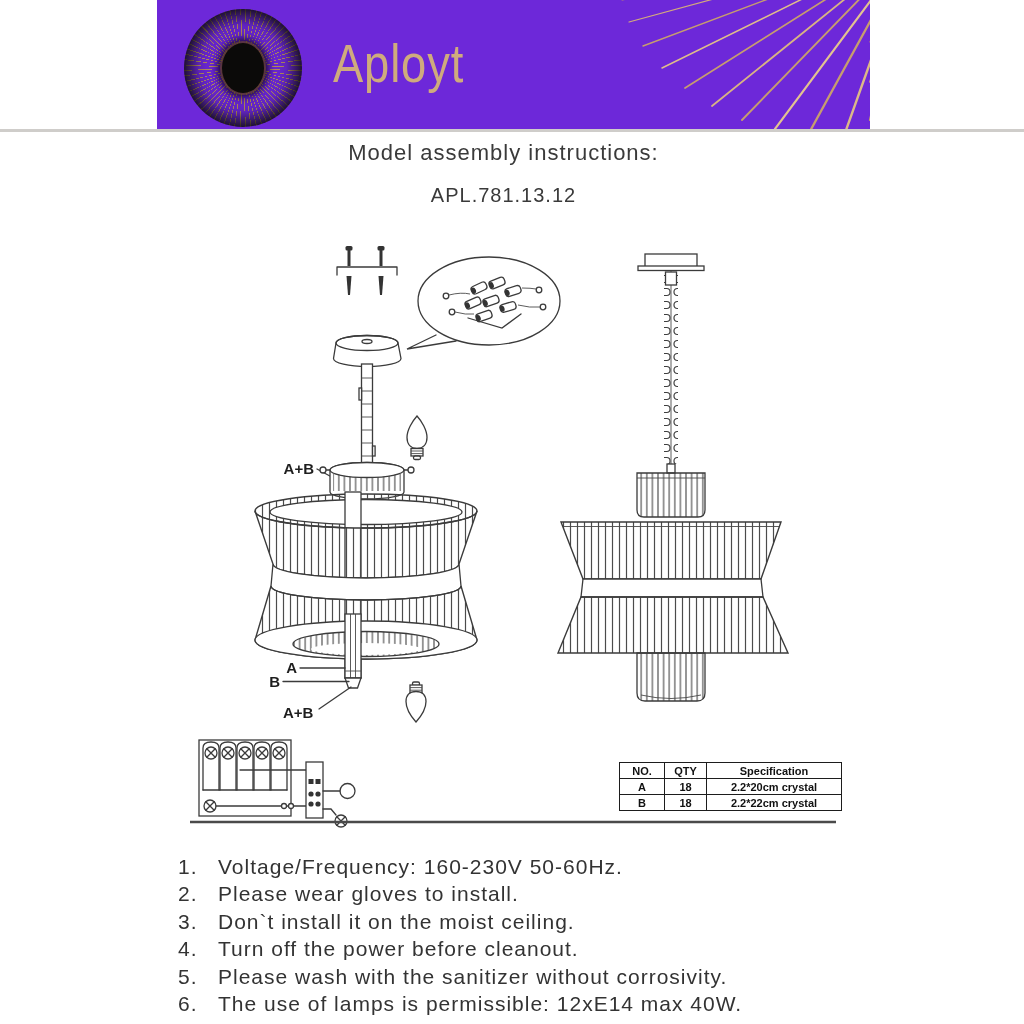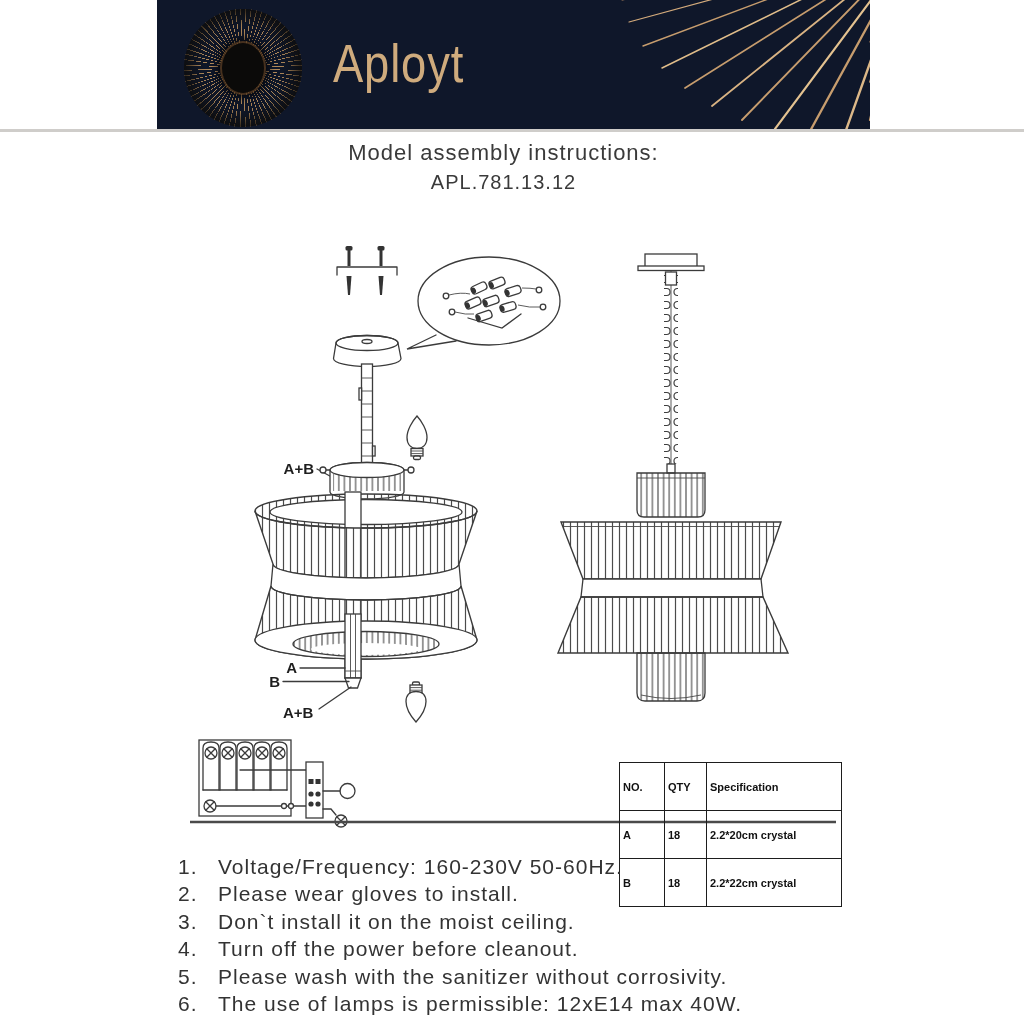--- a/index.html
+++ b/index.html
@@ -1,50 +1,50 @@
 <!DOCTYPE html>
 <html><head>
 <meta charset="utf-8">
 <style>
   html,body{margin:0;padding:0;background:#fff;}
   .page{position:relative;width:1024px;height:1024px;background:#fff;overflow:hidden;
         font-family:"Liberation Sans",sans-serif;color:#333;}
 
   
-  .banner{position:absolute;left:157px;top:0;width:713px;height:129px;background:#0f172a;overflow:hidden;}
+  .banner{position:absolute;left:157px;top:0;width:713px;height:129px;background:#6d28d9;overflow:hidden;}
   .banner-rule{position:absolute;left:0;top:129px;width:1024px;height:3px;background:#cfcdca;}
   .sunburst{position:absolute;left:27px;top:9px;width:118px;height:118px;border-radius:50%;
     background:repeating-conic-gradient(rgba(0,0,0,0) 0deg 2.2deg,#b98f5e 2.2deg 3.1deg,rgba(0,0,0,0) 3.1deg 5.3deg);}
   .sunburst::after{content:'';position:absolute;inset:0;border-radius:50%;
     background:radial-gradient(circle,rgba(13,12,10,0) 38%,rgba(13,12,10,.15) 52%,#0d0c0a 76%);}
   .sun-core{position:absolute;left:38px;top:34px;width:42px;height:50px;border-radius:50%;
     background:#0b0a09;box-shadow:0 0 0 2px rgba(150,100,50,.45),0 0 10px 4px rgba(0,0,0,.9);z-index:2;}
   .brand{position:absolute;left:176px;top:32px;font-size:54px;color:#cfab7d;letter-spacing:1px;
     transform:scaleX(.84);transform-origin:left center;font-weight:normal;}
   .corner-rays{position:absolute;right:0;top:0;}
 
   
   .title-block{position:absolute;left:0;top:140px;width:1007px;text-align:center;color:#3a3a3a;}
   .title-main{font-size:22px;letter-spacing:1px;}
-  .title-model{font-size:20px;letter-spacing:1px;margin-top:5px;}
+  .title-model{font-size:20px;letter-spacing:1px;margin-top:18px;}
 
   
   .diagram{position:absolute;left:140px;top:230px;}
   .ln{fill:none;stroke:#3b3b3b;stroke-width:1.3px;stroke-linecap:round;}
   .lt{fill:none;stroke:#4a4a4a;stroke-width:.9px;}
   .fw{fill:#ffffff;stroke:#3b3b3b;stroke-width:1.3px;}
   .fp7{fill:url(#pl7);stroke:#3b3b3b;stroke-width:1.4px;}
   .fp5{fill:url(#pl5);stroke:#3b3b3b;stroke-width:1.3px;}
   .dk{fill:#333;stroke:none;}
   .diagram text{font-family:"Liberation Sans",sans-serif;font-weight:bold;font-size:15px;fill:#1e1e1e;}
 
   
   .parts{position:absolute;left:619px;top:762px;border-collapse:collapse;table-layout:fixed;
     width:222px;font-size:11px;font-weight:bold;color:#111;}
-  .parts th,.parts td{border:1.8px solid #1d1d1d;padding:16px 3px;height:15px;text-align:left;
+  .parts th,.parts td{border:1.8px solid #1d1d1d;padding:0 3px;height:15px;text-align:center;
     white-space:nowrap;overflow:hidden;}
 
   
   .instructions{position:absolute;left:178px;top:853px;width:710px;font-size:21px;
     letter-spacing:1px;color:#333;}
   .instr-item{display:flex;line-height:27.4px;}
   .instr-num{width:40px;flex:none;}
   .instr-text{flex:1;}
 </style>
 </head>

